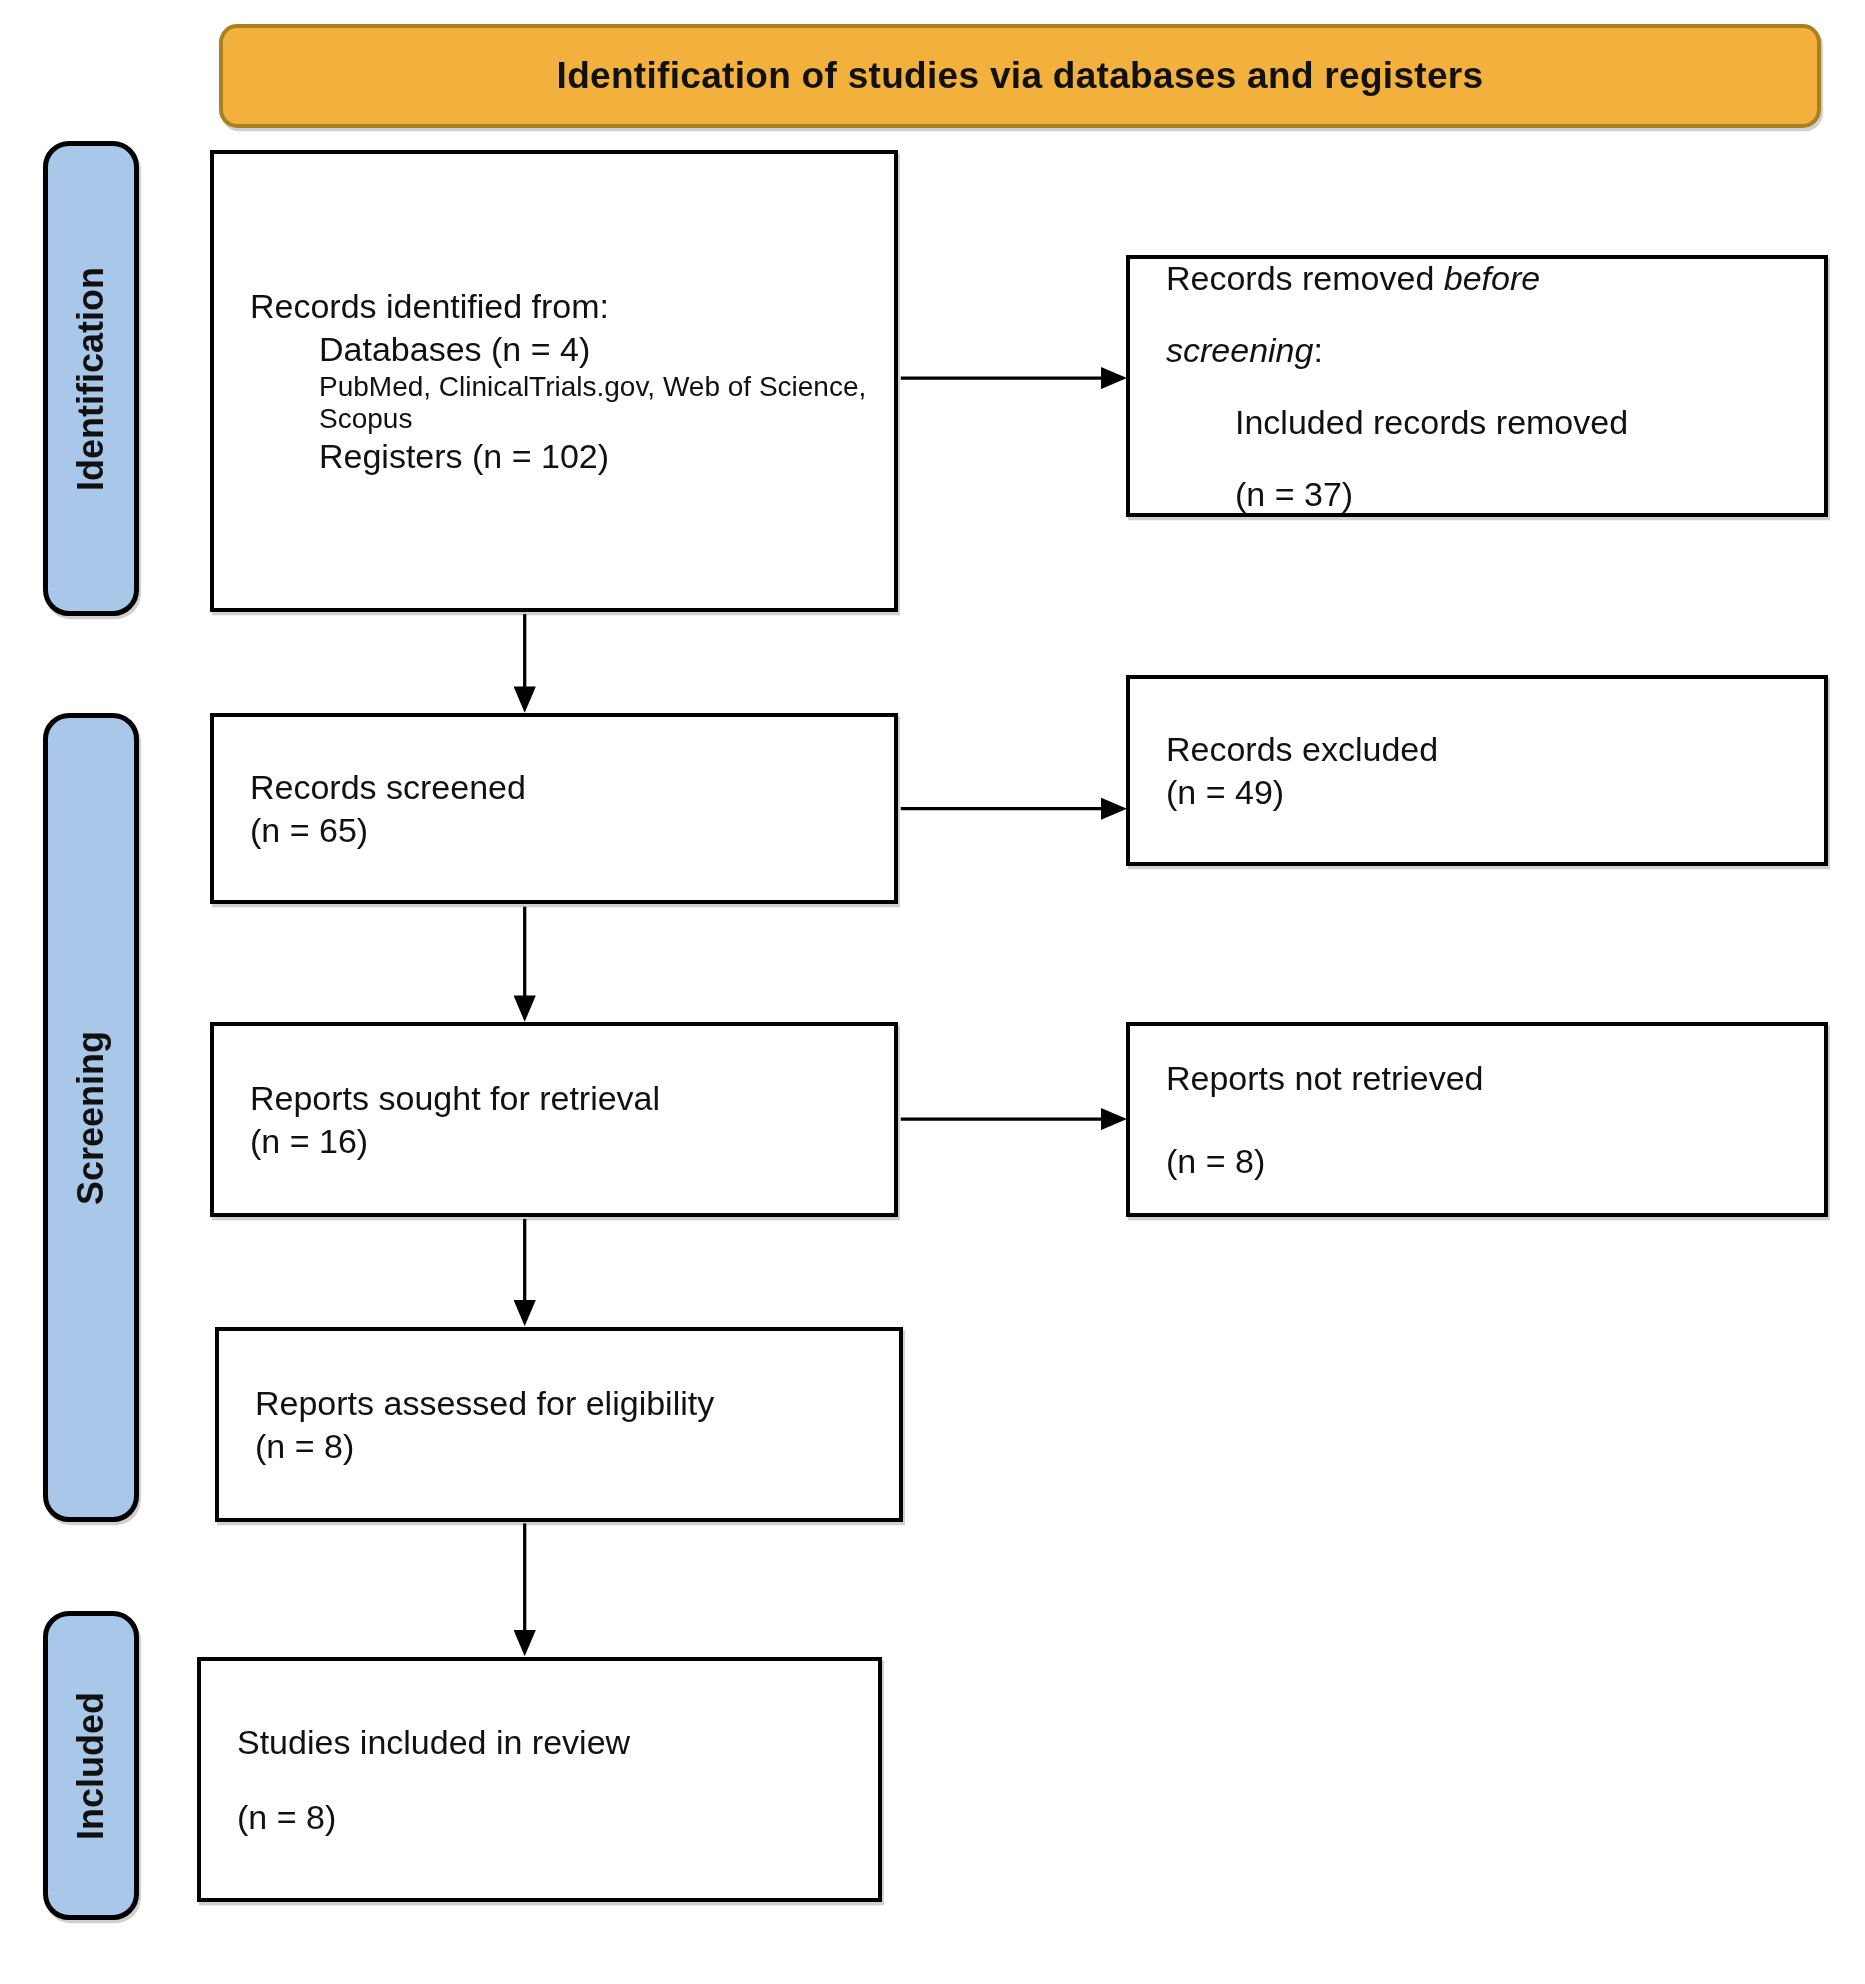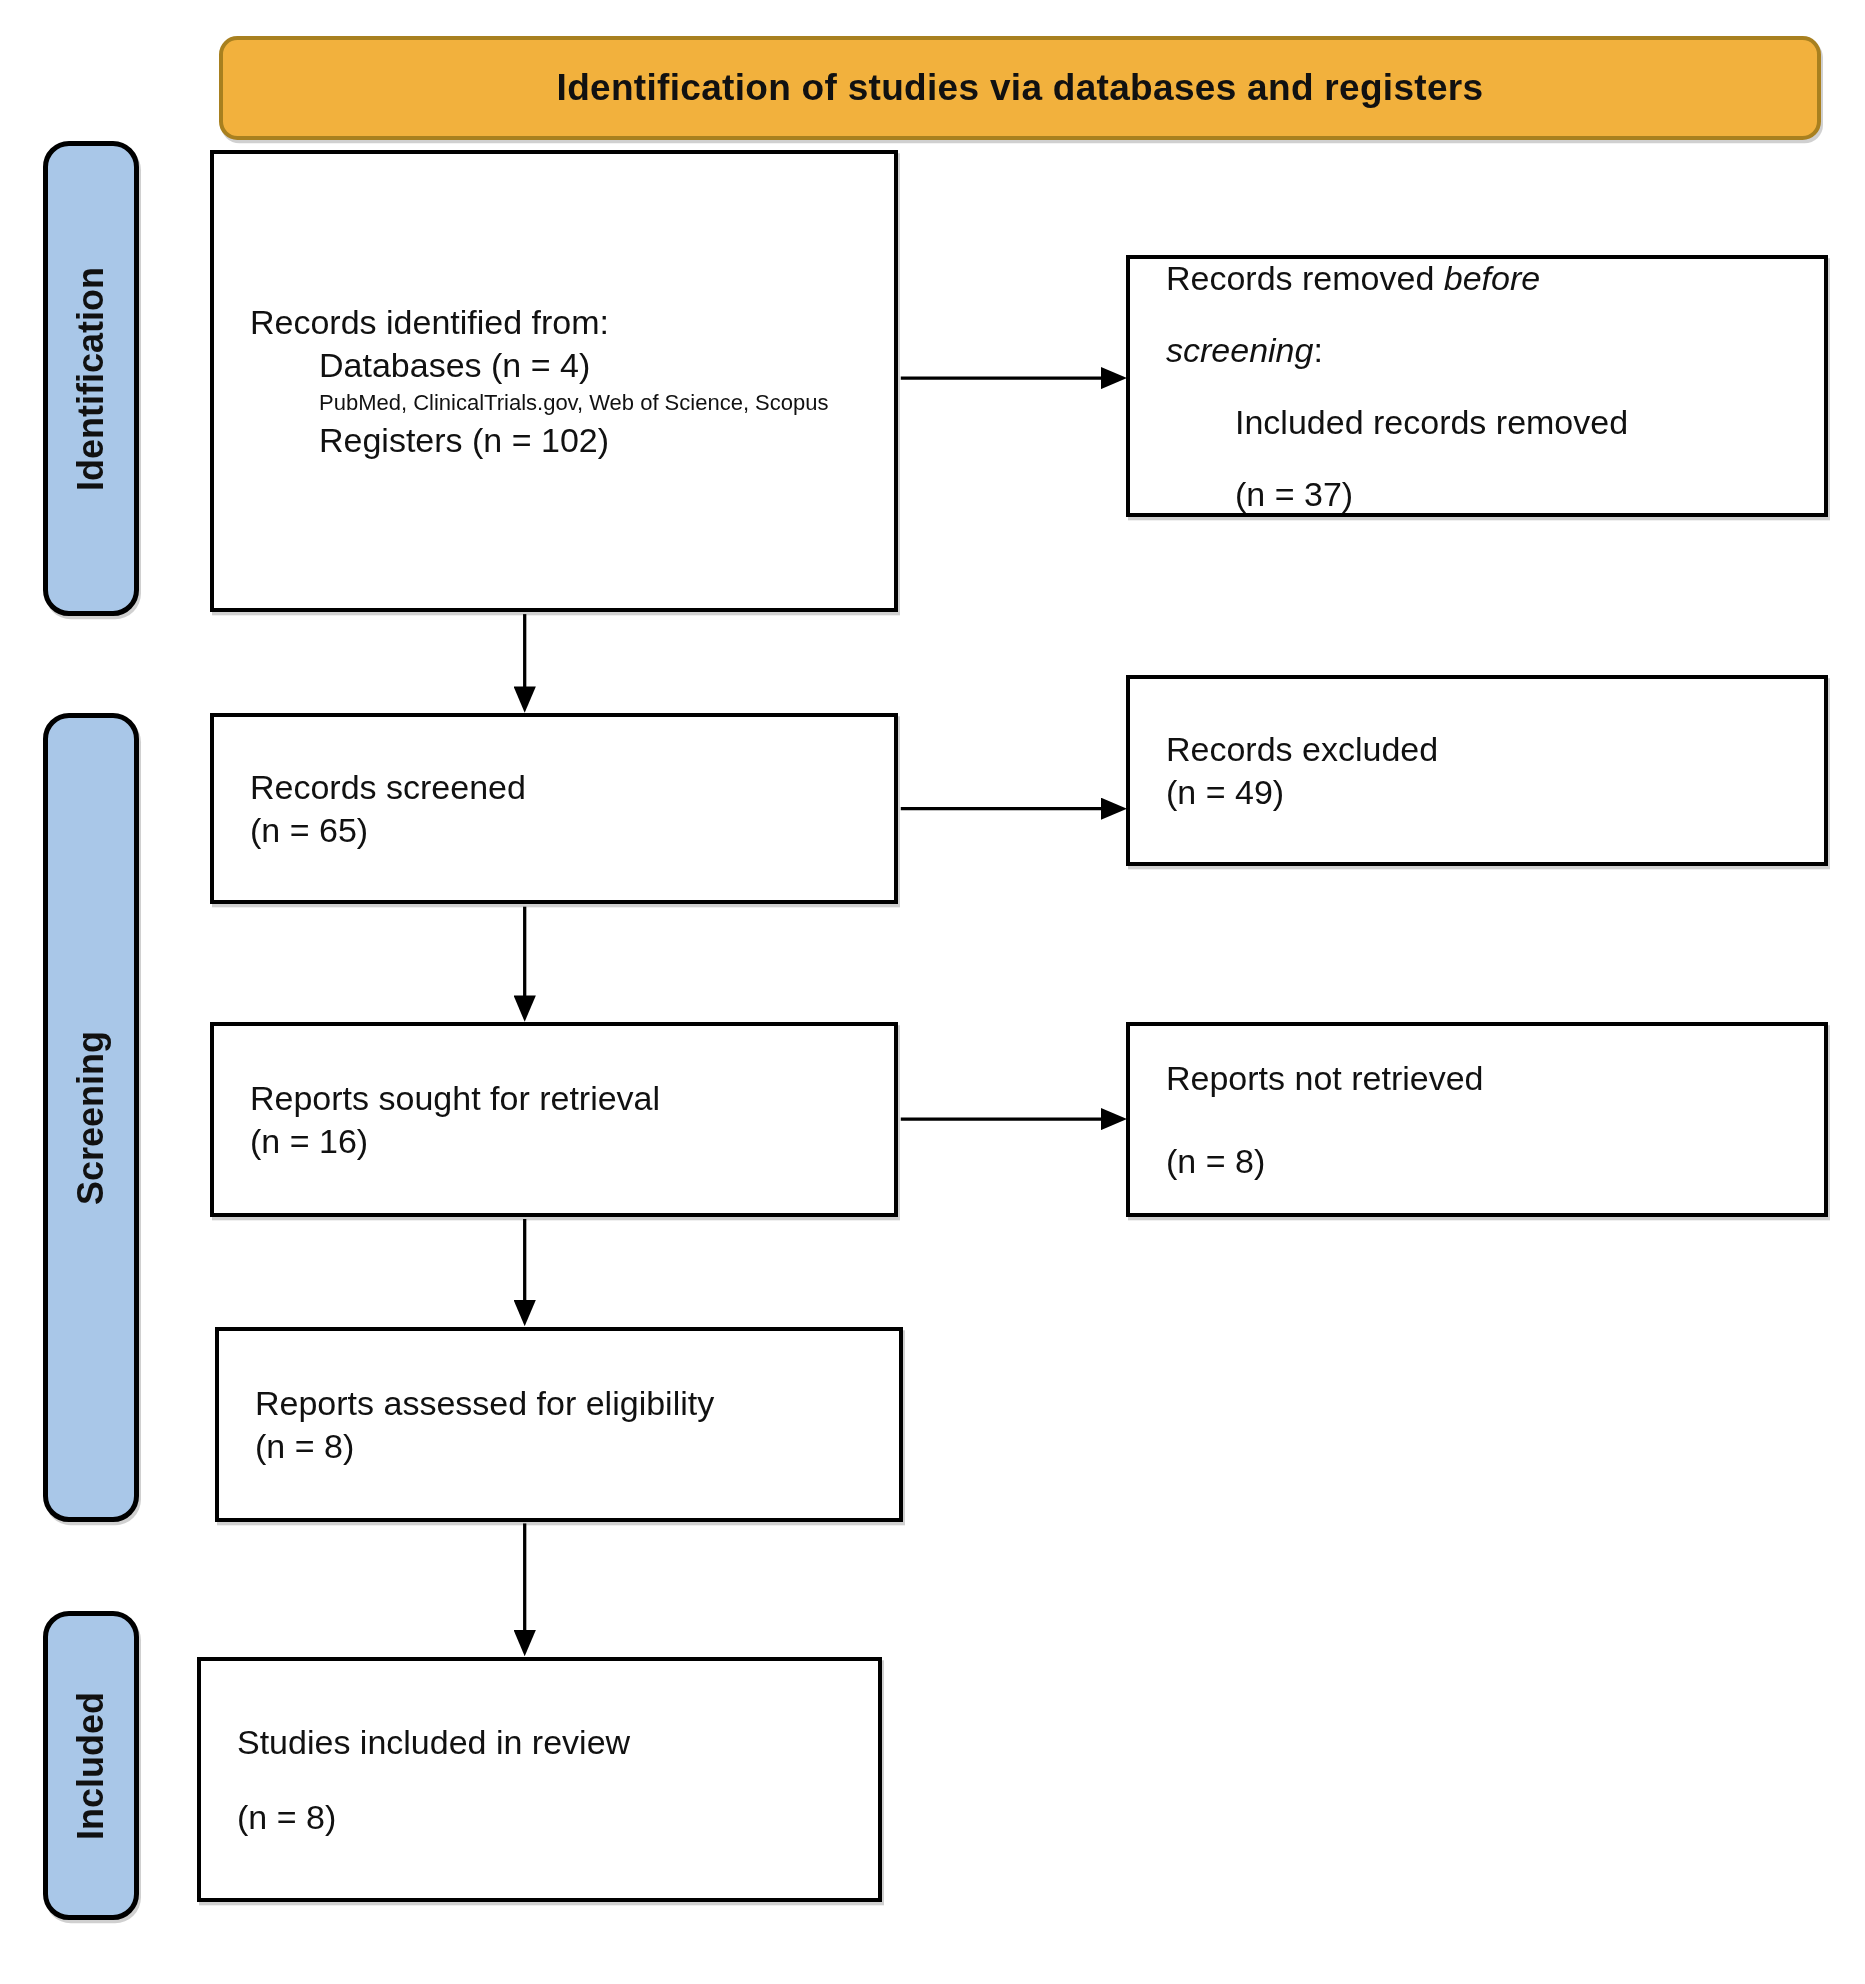--- a/index.html
+++ b/index.html
@@ -14,21 +14,20 @@
   }
   .banner {
     position: absolute;
     left: 219px; top: 24px; width: 1602px; height: 104px;
     box-sizing: border-box;
     background: var(--banner_fill, #F2B13D);
     border: 4px solid var(--banner_border, #A8801F);
     border-radius: 18.4px;
     display: flex; align-items: center; justify-content: center;
     box-shadow: 2px 3.3px 0 rgba(120,120,120,0.35);
-    margin-top: 12px;
   }
   .banner-title {
     font-size: 37px; font-weight: bold; letter-spacing: 0.3px;
   }
   .sidebar {
     position: absolute;
     box-sizing: border-box;
     width: 96px;
     background: var(--sidebar_fill, #A9C7E8);
     border: 5.3px solid #000000;
@@ -63,21 +62,21 @@
   .box-assessed       { left: 215px;  top: 1327px; width: 688px; height: 195px; }
   .box-included       { left: 197px;  top: 1657px; width: 685px; height: 245px; gap: 32px; }
   .line {
     margin: 0;
     font-size: 34px;
     line-height: 43px;
   }
   .line em { font-style: italic; }
   .indent { padding-left: 69px; }
   .small {
-    font-size: 22px;
+    font-size: 28px;
     line-height: 32px;
   }
   .arrows {
     position: absolute; left: 0; top: 0;
     width: 1866px; height: 1985px;
     pointer-events: none;
   }
   .arrows line { stroke: #000000; stroke-width: 5px; }
 </style>
 </head>

